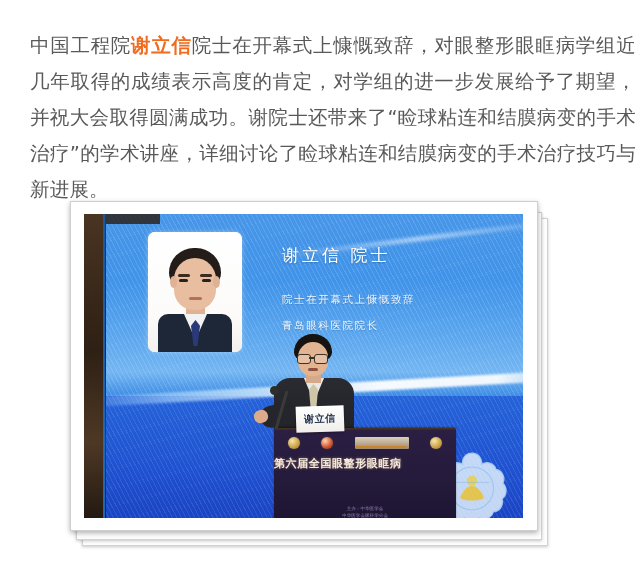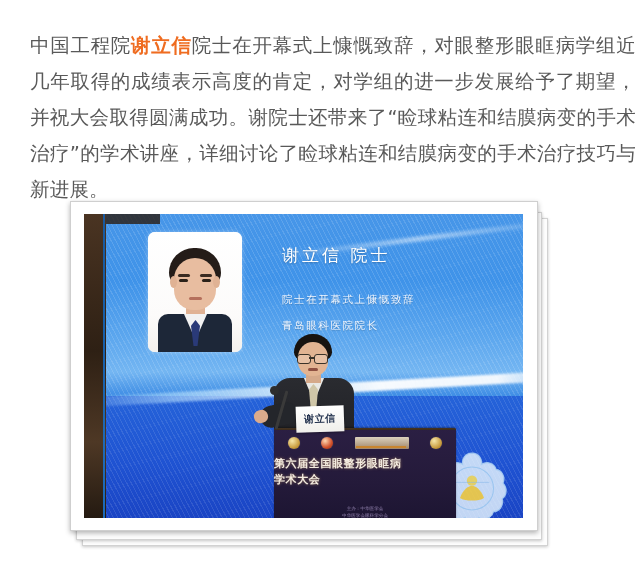--- a/index.html
+++ b/index.html
@@ -688,21 +688,20 @@
 
         <div class="logo-row">
           <span class="logo-dot"></span>
           <span class="logo-dot red"></span>
           <span class="logo-wordmark"></span>
           <span class="logo-dot"></span>
         </div>
 
         <div class="podium-title">
           <div>第六届全国眼整形眼眶病</div>
-          <div>学术大会</div>
         </div>
 
 
         <div class="podium-orgs">
           <div class="org-line">主办：中华医学会</div>
           <div class="org-line">中华医学会眼科学分会</div>
 
         </div>
       </div>
 

